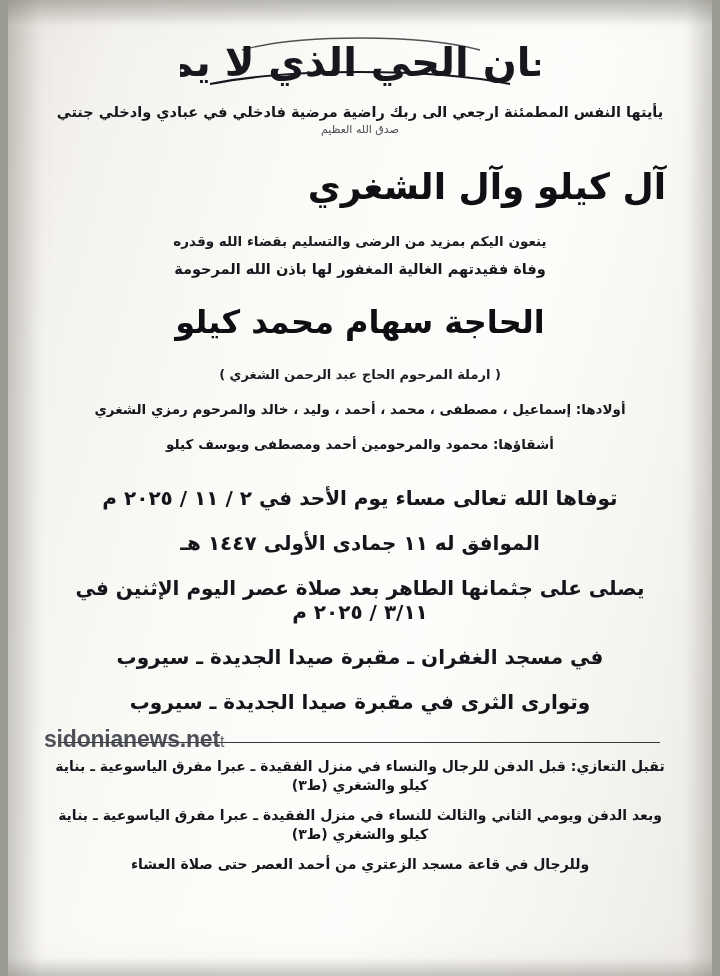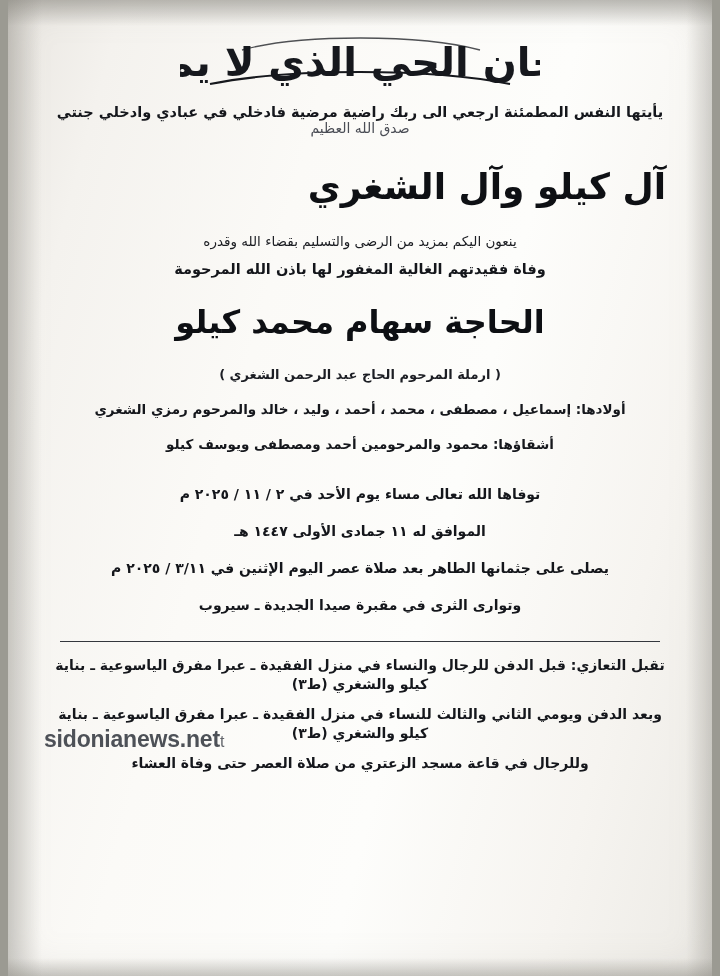--- a/index.html
+++ b/index.html
@@ -76,40 +76,40 @@
 
   .ayah {
     font-family: "DejaVu Sans", sans-serif;
     font-size: 14.5px;
     font-weight: 700;
     letter-spacing: 0px;
     margin: 8px 0 0 0;
     color: #15171c;
   }
   .ayah .ref {
-    font-size: 14px;
+    font-size: 11px;
     font-weight: 400;
     color: #4a4d55;
   }
 
   
   .families {
     font-family: "DejaVu Sans", sans-serif;
     font-size: 36px;
     font-weight: 700;
     margin: 30px 0 0 0;
     letter-spacing: 0.5px;
     color: #0e1014;
     text-align: right;
   }
 
   .announce {
     font-family: "DejaVu Sans", sans-serif;
     font-size: 13.5px;
-    font-weight: 400;
+    font-weight: 700;
     margin: 26px 0 12px 0;
     color: #1a1c21;
   }
   .announce2 {
     font-family: "DejaVu Sans", sans-serif;
     font-size: 14.5px;
     font-weight: 700;
     margin: 12px 0 0 0;
     color: #14161b;
   }
@@ -137,21 +137,21 @@
     font-weight: 700;
     margin: 19px 0 0 0;
     color: #15171c;
   }
 
   .gap-block {
     margin-top: 34px;
   }
   .info-line {
     font-family: "DejaVu Sans", sans-serif;
-    font-size: 14px;
+    font-size: 20px;
     font-weight: 700;
     margin: 0 0 21px 0;
     color: #14161b;
   }
 
   .closing {
     font-family: "DejaVu Sans", sans-serif;
     font-size: 19px;
     font-weight: 700;
     margin: 34px 0 0 0;
@@ -218,29 +218,30 @@
 
     <p class="widow">( ارملة المرحوم الحاج عبد الرحمن الشغري )</p>
 
     <p class="rel-line">أولادها: إسماعيل ، مصطفى ، محمد ، أحمد ، وليد ، خالد والمرحوم رمزي الشغري</p>
     <p class="rel-line">أشقاؤها: محمود والمرحومين أحمد ومصطفى ويوسف كيلو</p>
 
     <div class="gap-block">
       <p class="info-line">توفاها الله تعالى مساء يوم الأحد في ٢ / ١١ / ٢٠٢٥ م</p>
       <p class="info-line">الموافق له ١١ جمادى الأولى  ١٤٤٧ هـ</p>
       <p class="info-line">يصلى على جثمانها الطاهر بعد صلاة عصر اليوم الإثنين في ٣/١١ / ٢٠٢٥ م</p>
+      <p class="info-line">في مسجد الغفران ـ مقبرة صيدا الجديدة ـ سيروب</p>
       <p class="info-line">وتوارى الثرى في مقبرة صيدا الجديدة ـ سيروب</p>
     </div>
 
 
     <hr class="divider">
 
     <p class="condolence">تقبل التعازي: قبل الدفن للرجال والنساء في منزل الفقيدة ـ عبرا مفرق الياسوعية ـ بناية كيلو والشغري (ط٣)</p>
     <p class="condolence">وبعد الدفن ويومي الثاني والثالث للنساء في منزل الفقيدة ـ عبرا مفرق الياسوعية ـ بناية كيلو والشغري (ط٣)</p>
-    <p class="condolence">وللرجال في قاعة مسجد الزعتري من صلاة العصر حتى وفاة العشاء</p>
+    <p class="condolence">وللرجال في قاعة مسجد الزعتري من أحمد العصر حتى صلاة العشاء</p>
 
   </div>
 
   <div class="watermark">
     <span>sidonianews.net</span><span class="tail">t</span>
   </div>
 
   <div class="shade-top"></div>
   <div class="shade-left"></div>
   <div class="shade-right"></div>

